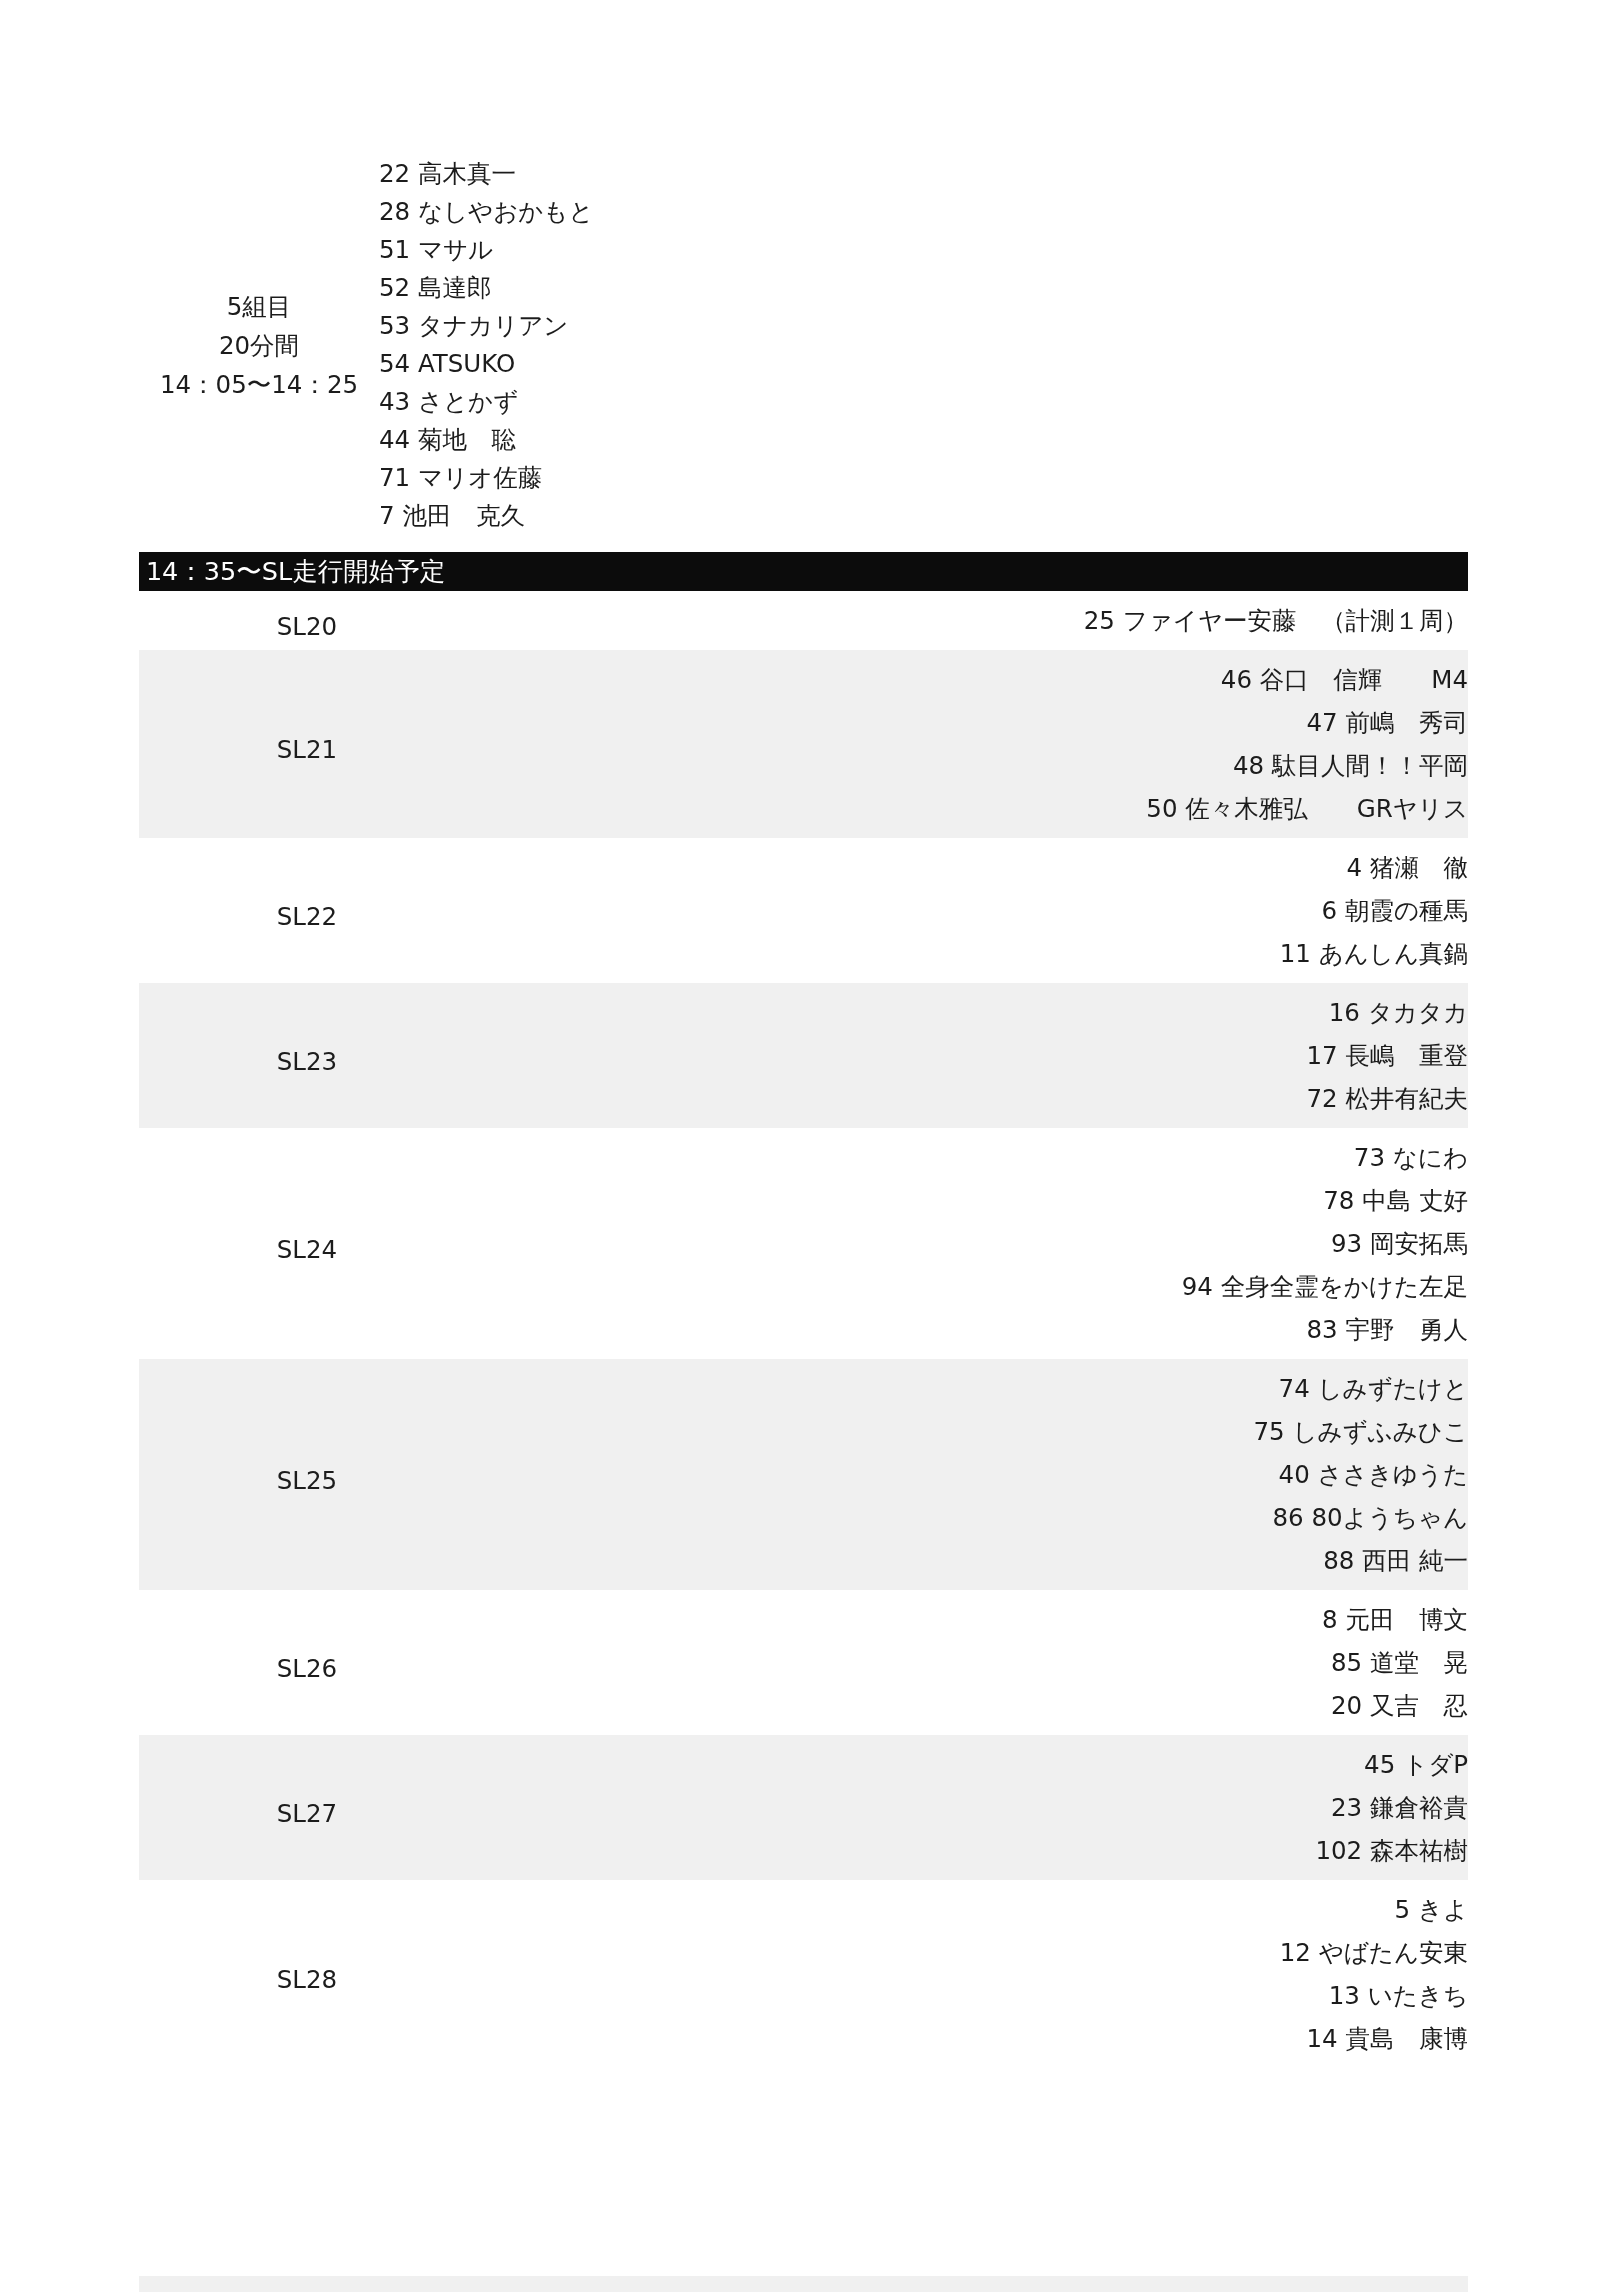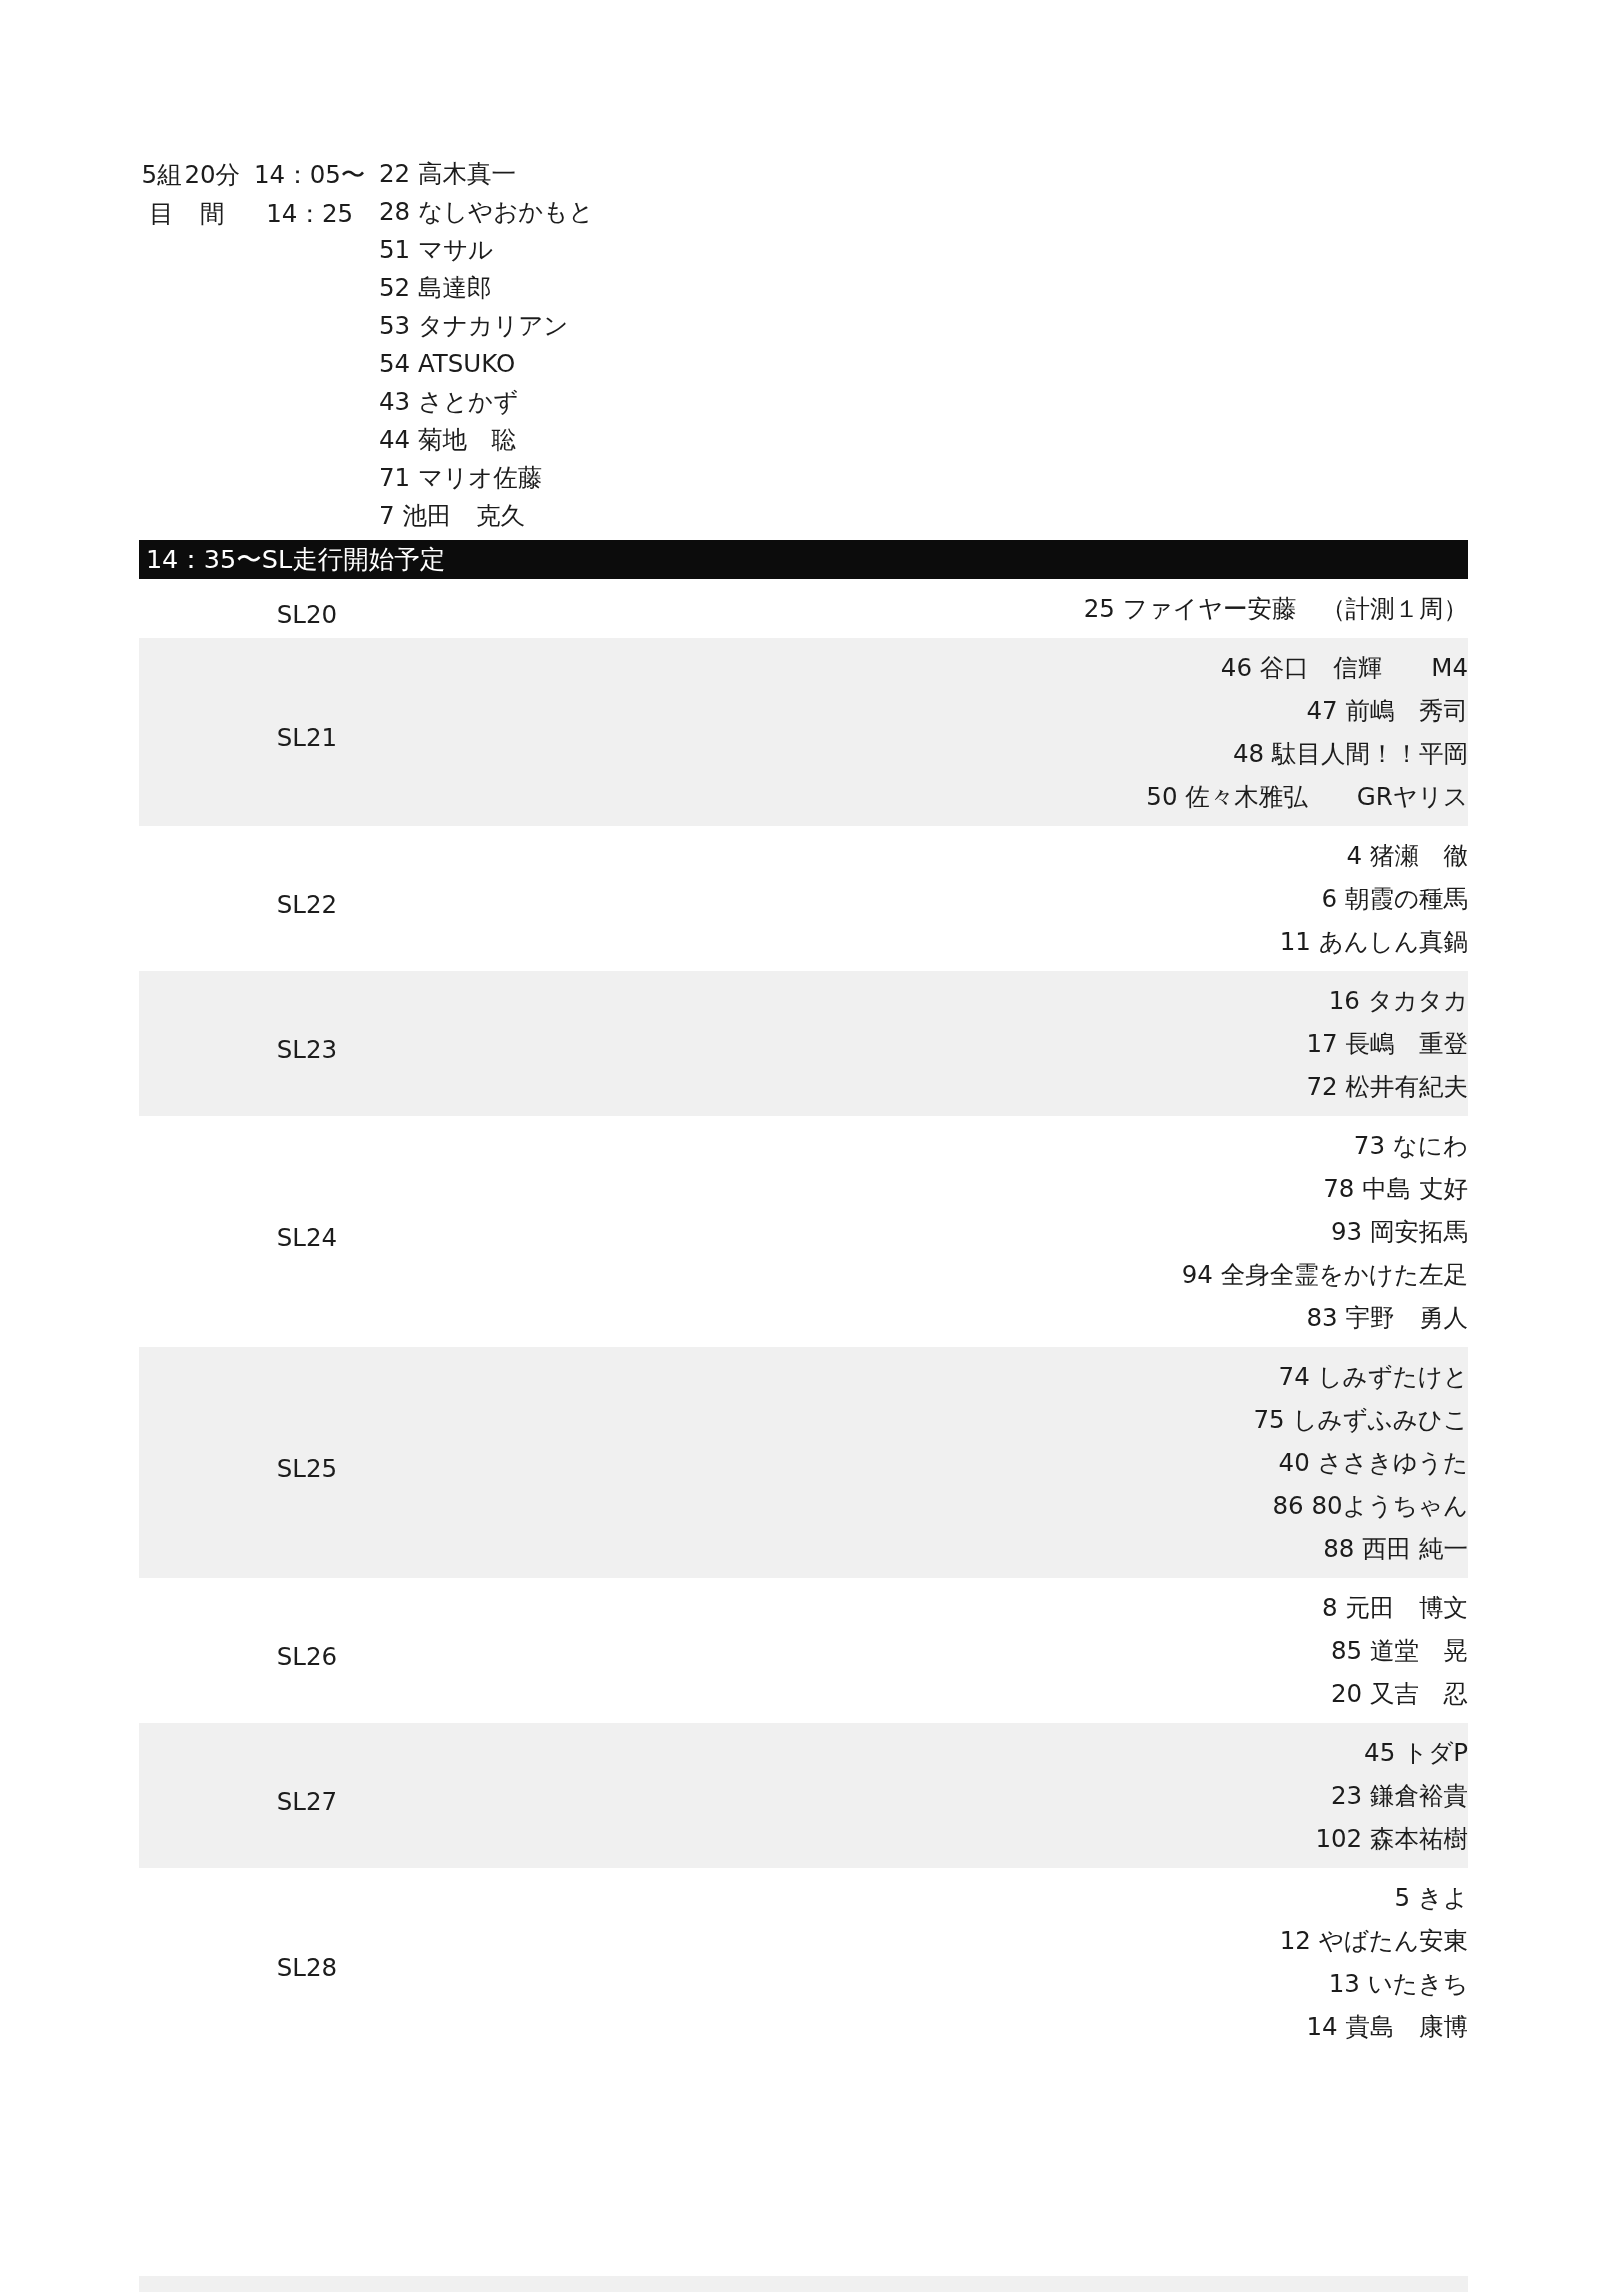--- a/index.html
+++ b/index.html
@@ -16,34 +16,34 @@
     width:1329px;
   }
   
   .group-section {
     margin-top:155px;
     display:flex;
   }
   .group-label-cell {
     width:240px;
     display:flex;
-    flex-direction:row;
+    flex-direction:column;
     justify-content:center;
     text-align:center;
     font-size:24.5px;
     line-height:39px;
   }
   .group-entries {
     flex:1;
     font-size:24.5px;
     line-height:38px;
   }
   
   .banner {
-    margin-top:5px;
+    margin-top:17px;
     height:39px;
     background:#0c0c0c;
     color:#ffffff;
     font-size:25.5px;
     line-height:39px;
     padding-left:6.9px;
     box-sizing:border-box;
   }
   
   .sl-table { width:100%; }

